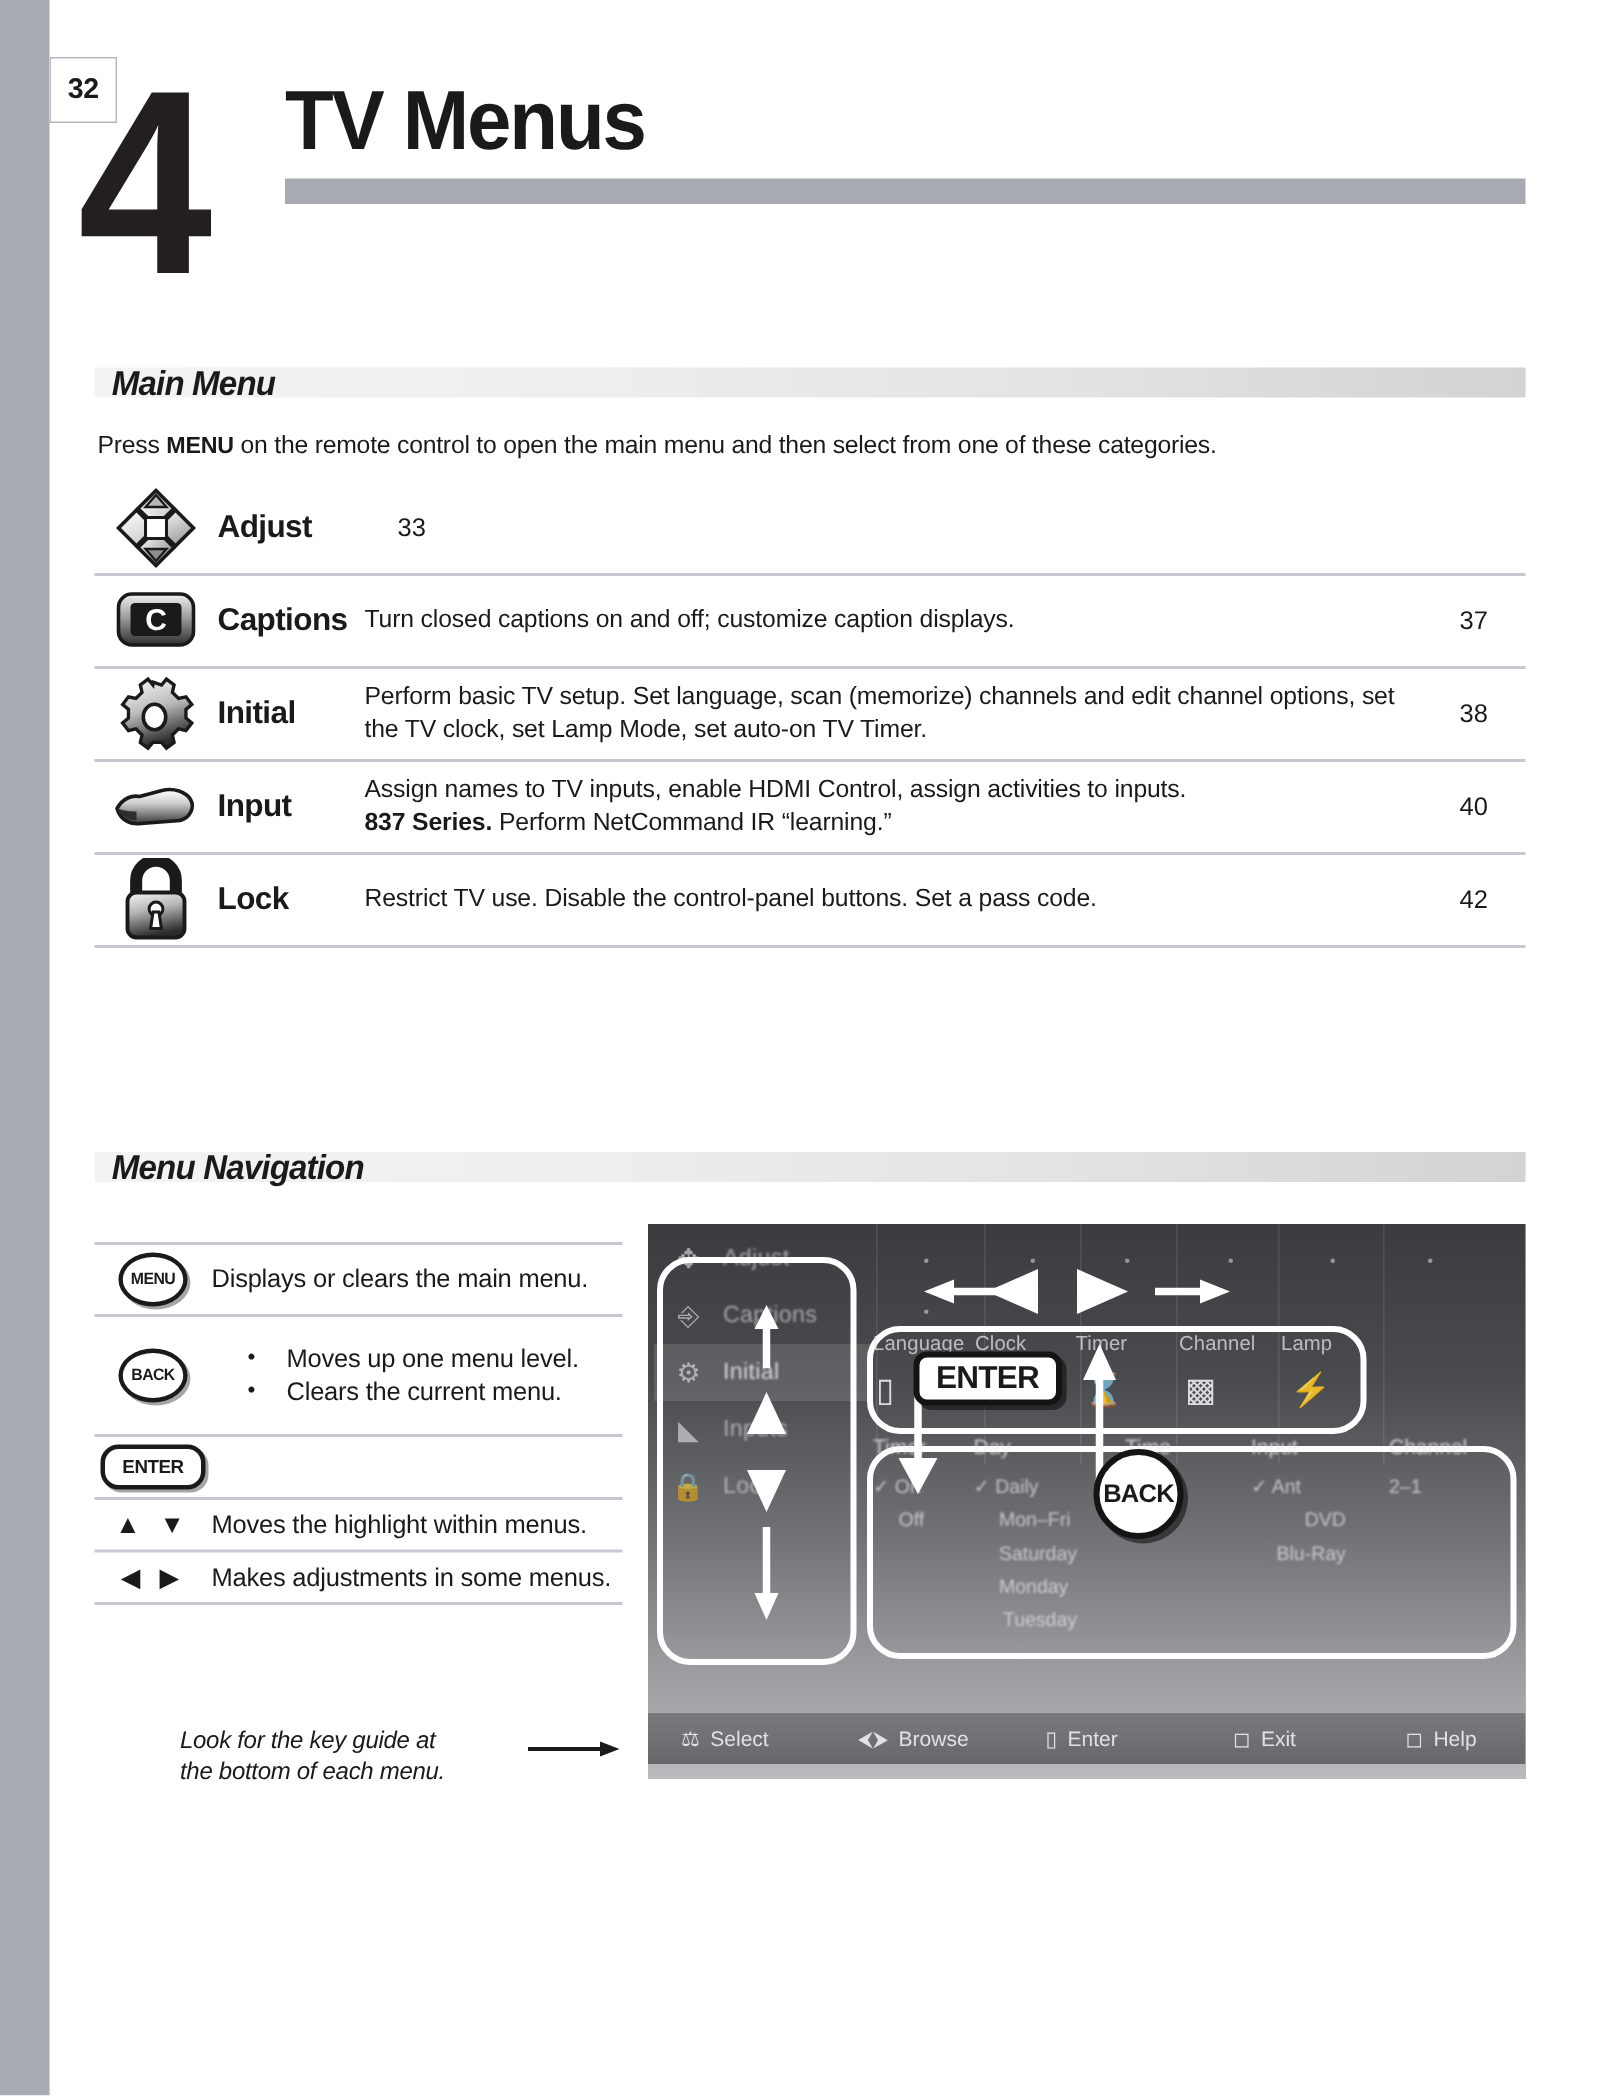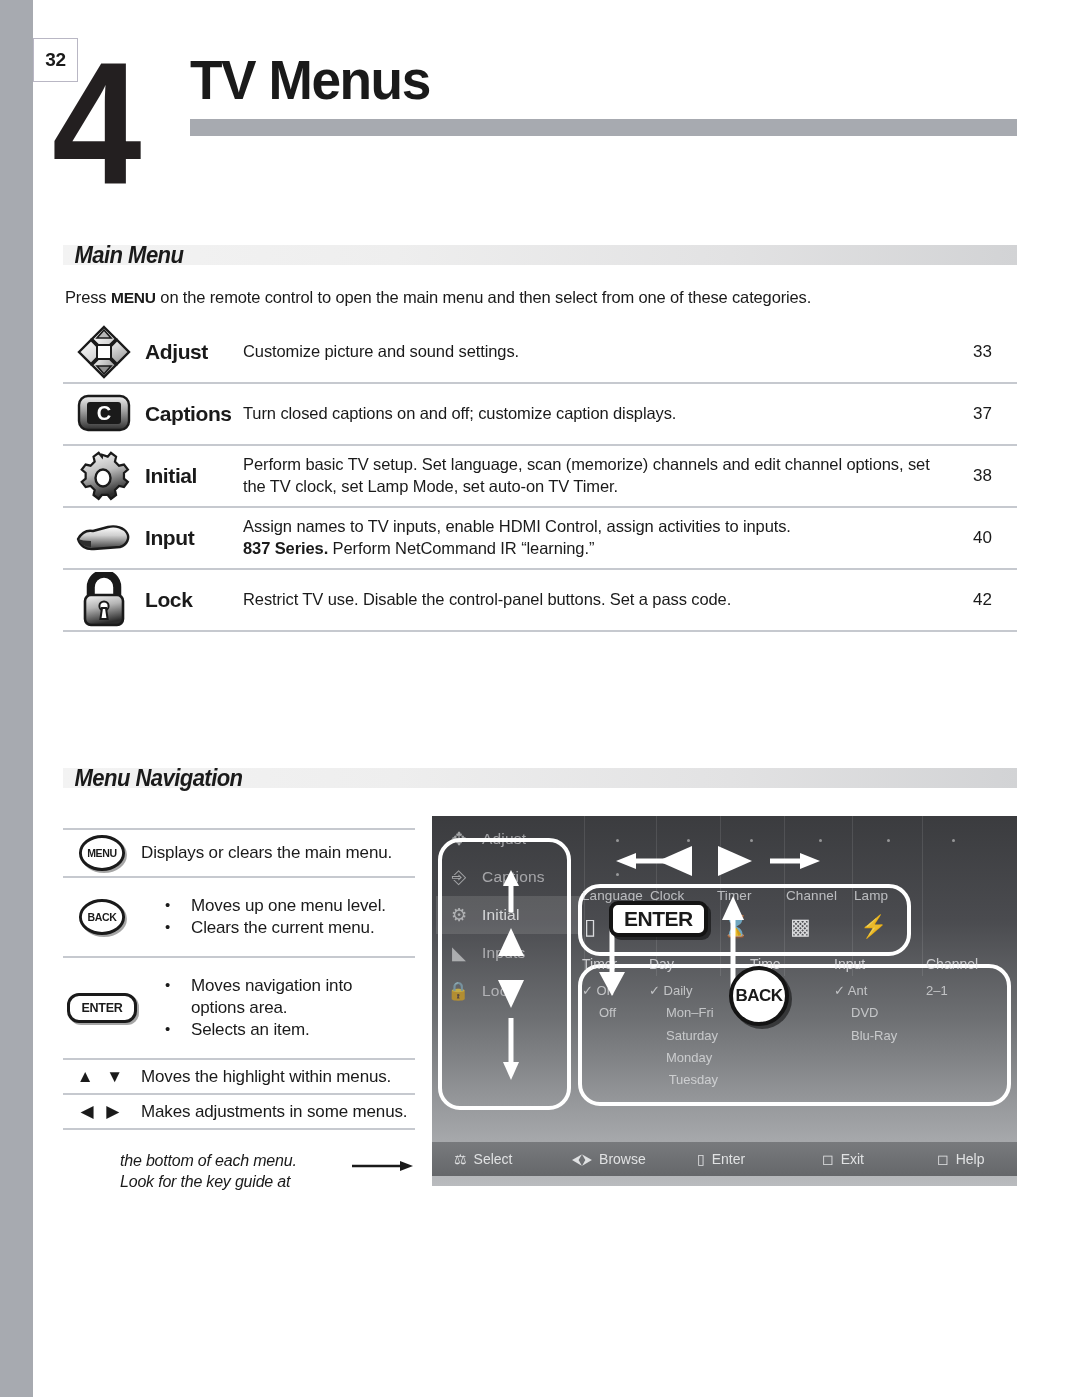--- a/index.html
+++ b/index.html
@@ -419,21 +419,20 @@
         </linearGradient>
           </defs>
         <path d="M28 3 L40 15 L33 22 L33 34 L40 41 L28 53 L16 41 L23 34 L23 22 L16 15 Z" fill="url(#gA)" stroke="#1a1a1a" stroke-width="2.4"></path>
         <path d="M3 28 L15 16 L22 23 L34 23 L41 16 L53 28 L41 40 L34 33 L22 33 L15 40 Z" fill="url(#gA)" stroke="#1a1a1a" stroke-width="2.4"></path>
         <path d="M28 6 L35 14 L21 14 Z" fill="#b8b8b8" stroke="#1a1a1a" stroke-width="1.6"></path>
         <path d="M28 50 L21 42 L35 42 Z" fill="#8f8f8f" stroke="#1a1a1a" stroke-width="1.6"></path>
         <rect x="21" y="21" width="14" height="14" fill="#ffffff" stroke="#1a1a1a" stroke-width="2"></rect>
       </svg>
     </div>
     <div class="menu-label">Adjust</div>
-    <div class="menu-desc">Customize picture and sound settings.</div>
     <div class="menu-page">33</div>
   </div>
 
   <div class="menu-row">
     <div class="menu-icon">
       <svg width="56" height="46" viewBox="0 0 56 46" aria-hidden="true">
         <defs>
             <linearGradient id="gC" x1="0" y1="0" x2="0" y2="1">
           <stop offset="0" stop-color="#f2f2f2"></stop>
               <stop offset="0.45" stop-color="#9f9f9f"></stop>
@@ -536,46 +535,40 @@
         <li>Moves up one menu level.</li>
         <li>Clears the current menu.</li>
       </ul>
     </div>
   </div>
 
   <div class="nav-row">
     <div class="nav-key">
       <div class="key-pill">ENTER</div>
     </div>
-    <div class="nav-text">
-      <ul class="bullets">
-        <li>Moves navigation into options area.</li>
-        <li>Selects an item.</li>
-      </ul>
-    </div>
   </div>
 
   <div class="nav-row">
     <div class="nav-key">
       <div class="arrow-pair">▲ ▼</div>
     </div>
     <div class="nav-text">Moves the highlight within menus.</div>
   </div>
 
   <div class="nav-row">
     <div class="nav-key">
       <div class="arrow-pair">◀ ▶</div>
     </div>
     <div class="nav-text">Makes adjustments in some menus.</div>
   </div>
 </div>
 
 <div class="caption">
+  <div>Look for the key guide at</div>
   <div>the bottom of each menu.</div>
-  <div>Look for the key guide at</div>
 </div>
 <svg class="caption-arrow" viewBox="0 0 62 12">
   <line x1="0" y1="6" x2="48" y2="6" stroke="#1a1a1a" stroke-width="2.6"></line>
   <path d="M48 1 L61 6 L48 11 Z" fill="#1a1a1a"></path>
 </svg>
 
 <div class="tv-panel">
   <div class="tv-bg"></div>
 
   <div class="tv-grid-col" style="left:152px;"></div>
@@ -668,21 +661,21 @@
       <div class="val" style="padding-left:17px;">Monday</div>
       <div class="val" style="padding-left:17px;text-align:right;">Tuesday</div>
     </div>
     <div class="tv-opt-col" style="left:168px;">
       <div class="hdr">Time</div>
       <div class="val">0 PM</div>
     </div>
     <div class="tv-opt-col" style="left:252px;">
       <div class="hdr">Input</div>
       <div class="val chk">Ant</div>
-      <div class="val" style="padding-left:17px;">DVD</div>
+      <div class="val" style="padding-left:17px;text-align:right;">DVD</div>
       <div class="val" style="padding-left:17px;">Blu-Ray</div>
     </div>
     <div class="tv-opt-col" style="left:344px;">
       <div class="hdr">Channel</div>
       <div class="val">2–1</div>
     </div>
   </div>
 
   <svg class="ov" style="left:167px;top:96px;width:26px;height:86px;" viewBox="0 0 26 86">
     <line x1="13" y1="0" x2="13" y2="62" stroke="#ffffff" stroke-width="5"></line>

